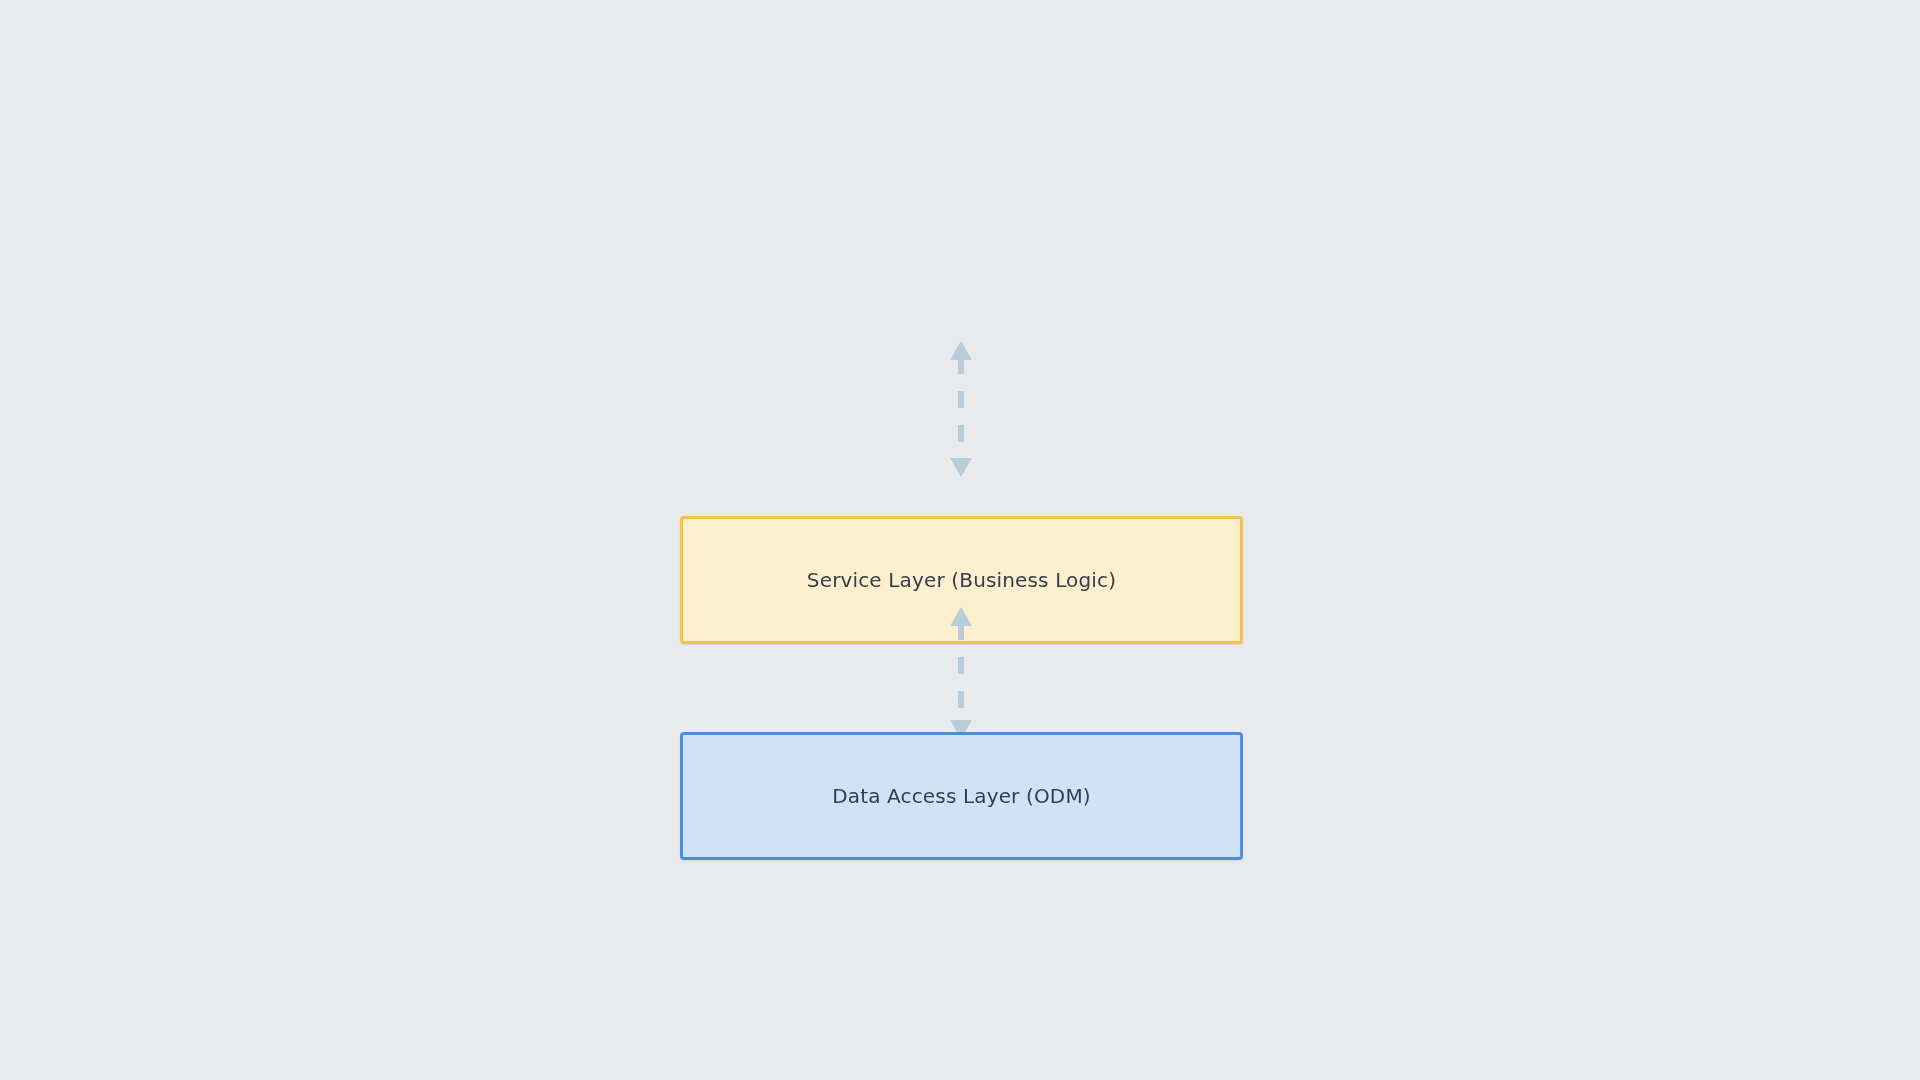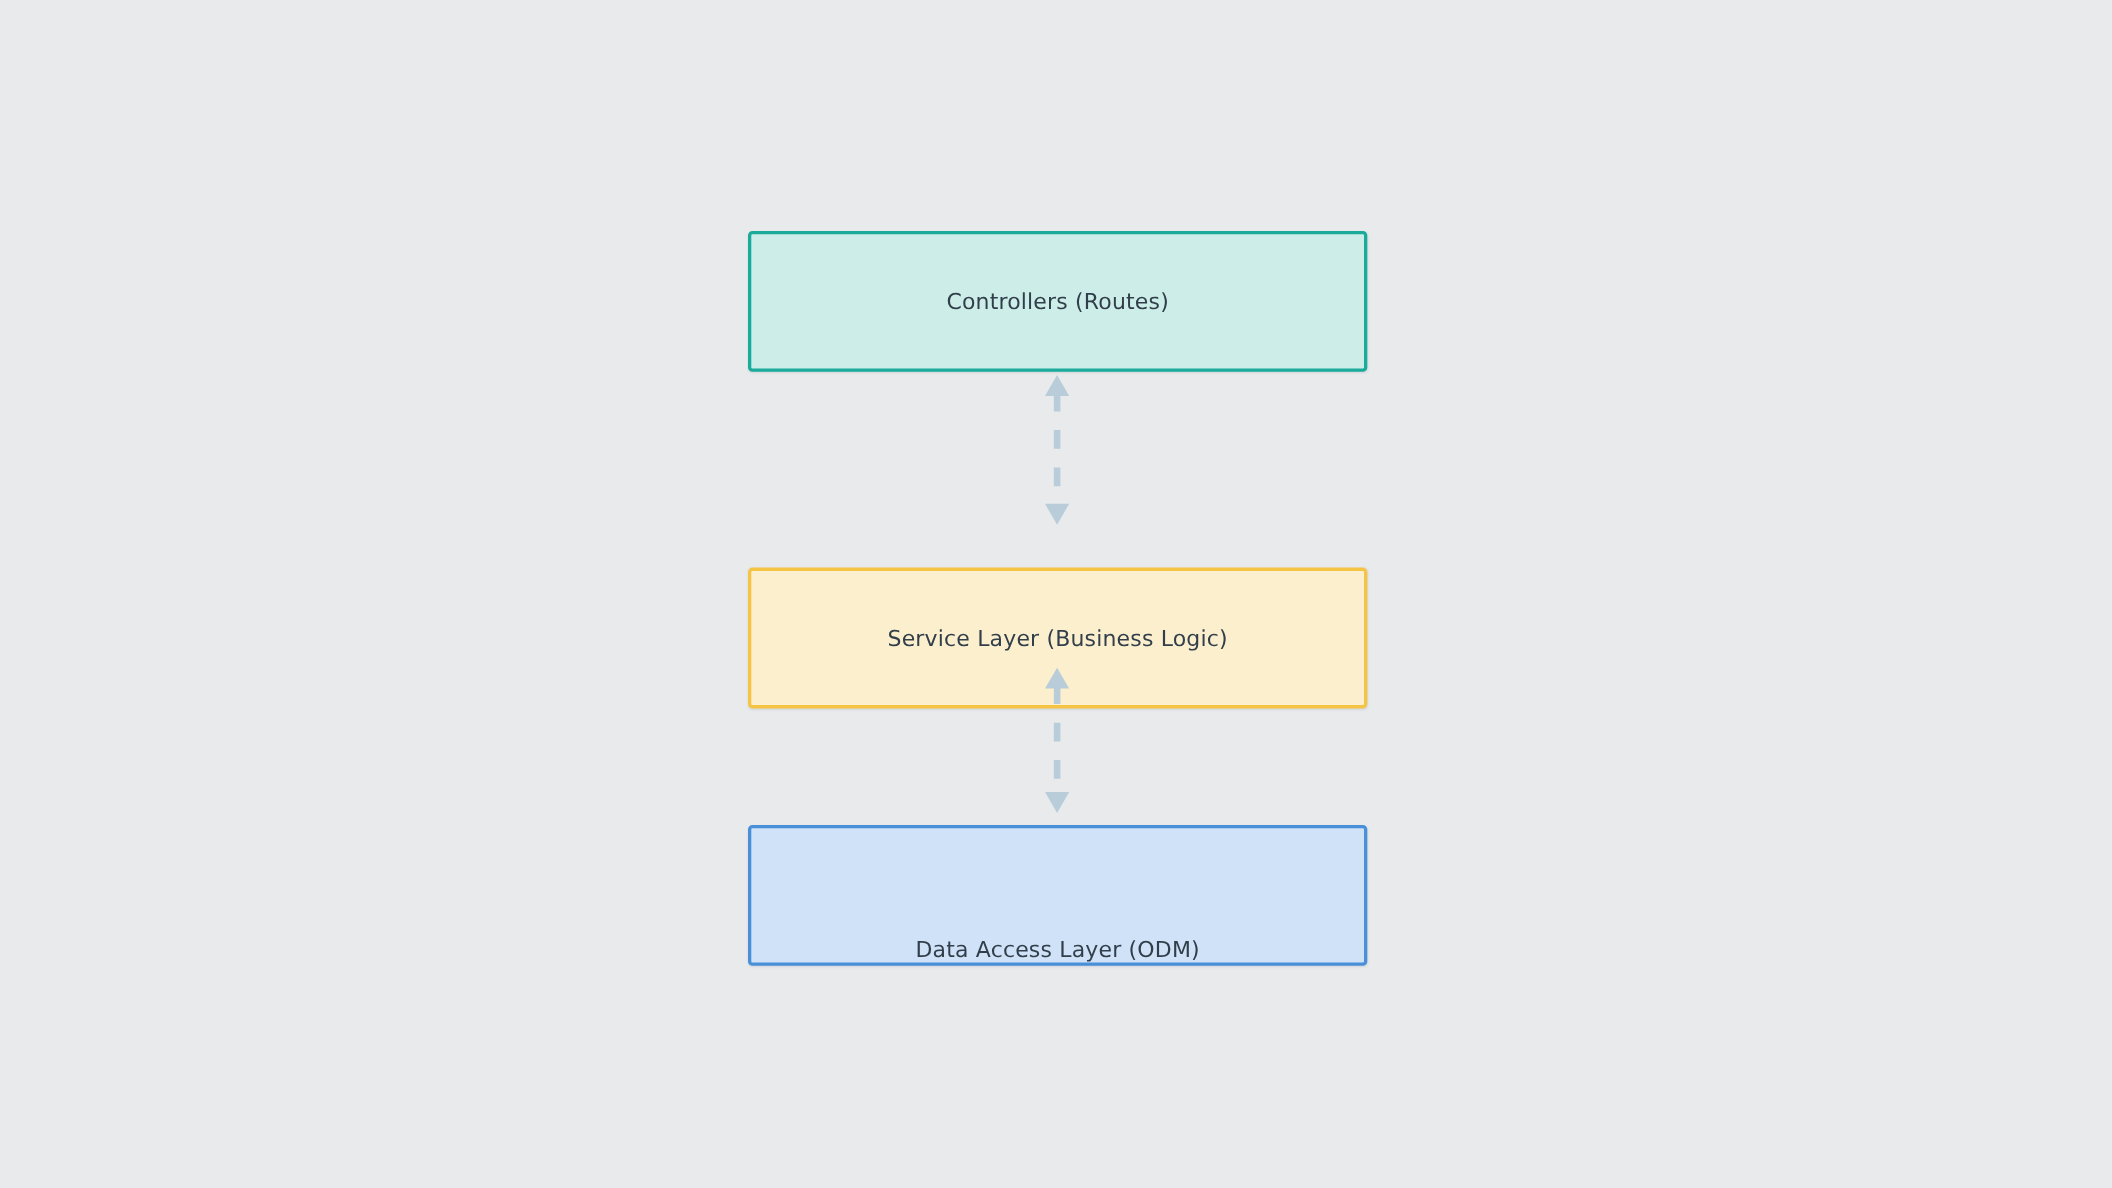--- a/index.html
+++ b/index.html
@@ -51,24 +51,23 @@
   }
 
   #node-service {
     top: 480px;
     background: #fcefcd;
     border-color: #f5c444;
     margin-top: 36px;
   }
 
   #node-data-access {
-    top: 750px;
+    top: 732px;
     background: #cfe2f7;
     border-color: #4a90d9;
-    align-items: flex-end;
   }
 
   .connector {
     position: absolute;
     left: 931px;
     width: 60px;
   }
 
   #connector-controllers-service {
     top: 338px;
@@ -85,23 +84,20 @@
     width: 100%;
     height: 100%;
     overflow: visible;
   }
 </style>
 </head>
 <body>
 
 <div id="diagram-canvas">
 
-  <div class="layer-node" id="node-controllers">
-    <span class="layer-label">Controllers (Routes)</span>
-  </div>
 
   <div class="connector" id="connector-controllers-service">
     <svg viewBox="0 0 60 142" preserveAspectRatio="none">
       <line x1="30" y1="19" x2="30" y2="123" stroke="#b8cdd9" stroke-width="6" stroke-dasharray="17 17" stroke-linecap="butt"></line>
       <polygon points="30,3 41,22 19,22" fill="#b8cdd9"></polygon>
       <polygon points="30,139 41,120 19,120" fill="#b8cdd9"></polygon>
     </svg>
   </div>
 
   <div class="layer-node" id="node-service">

